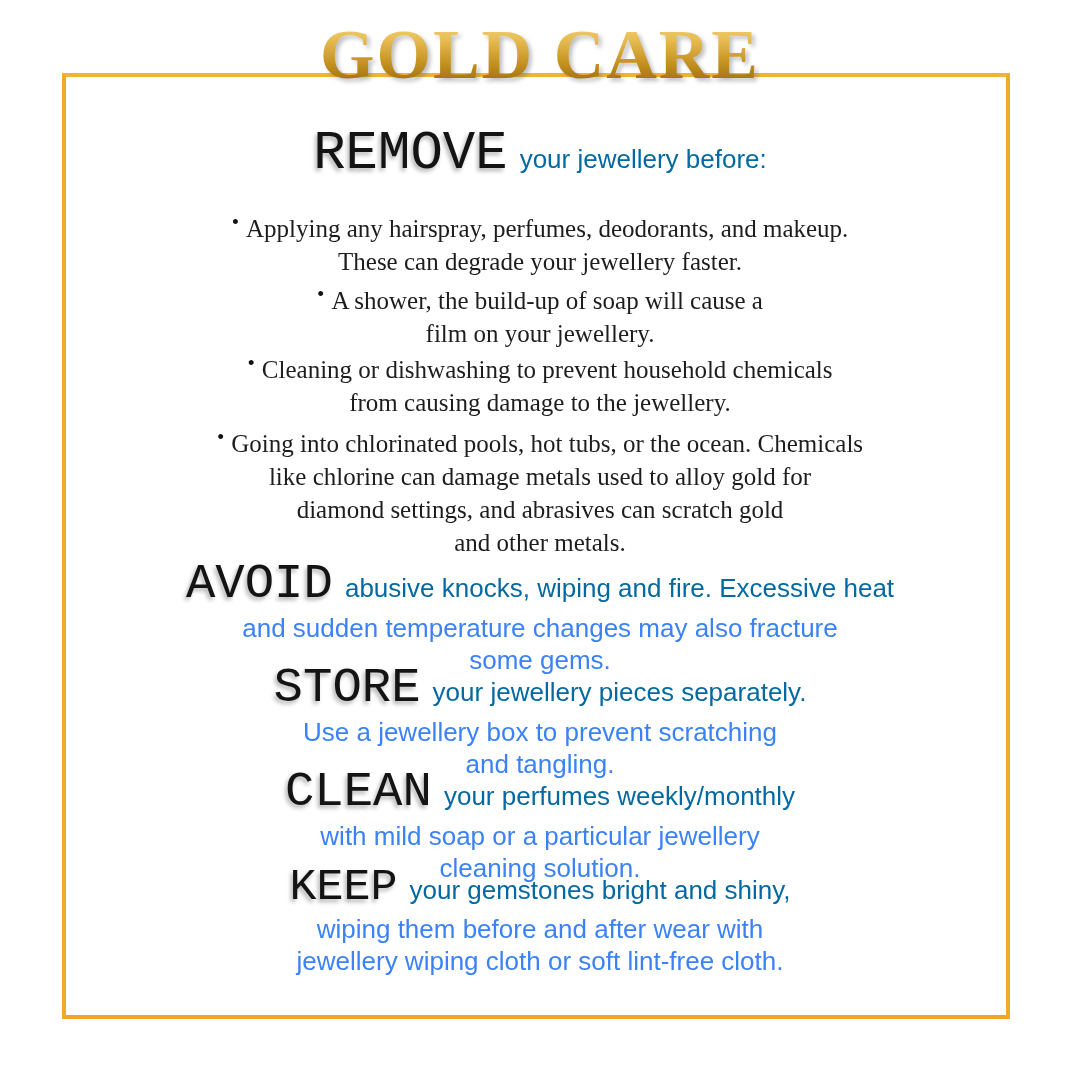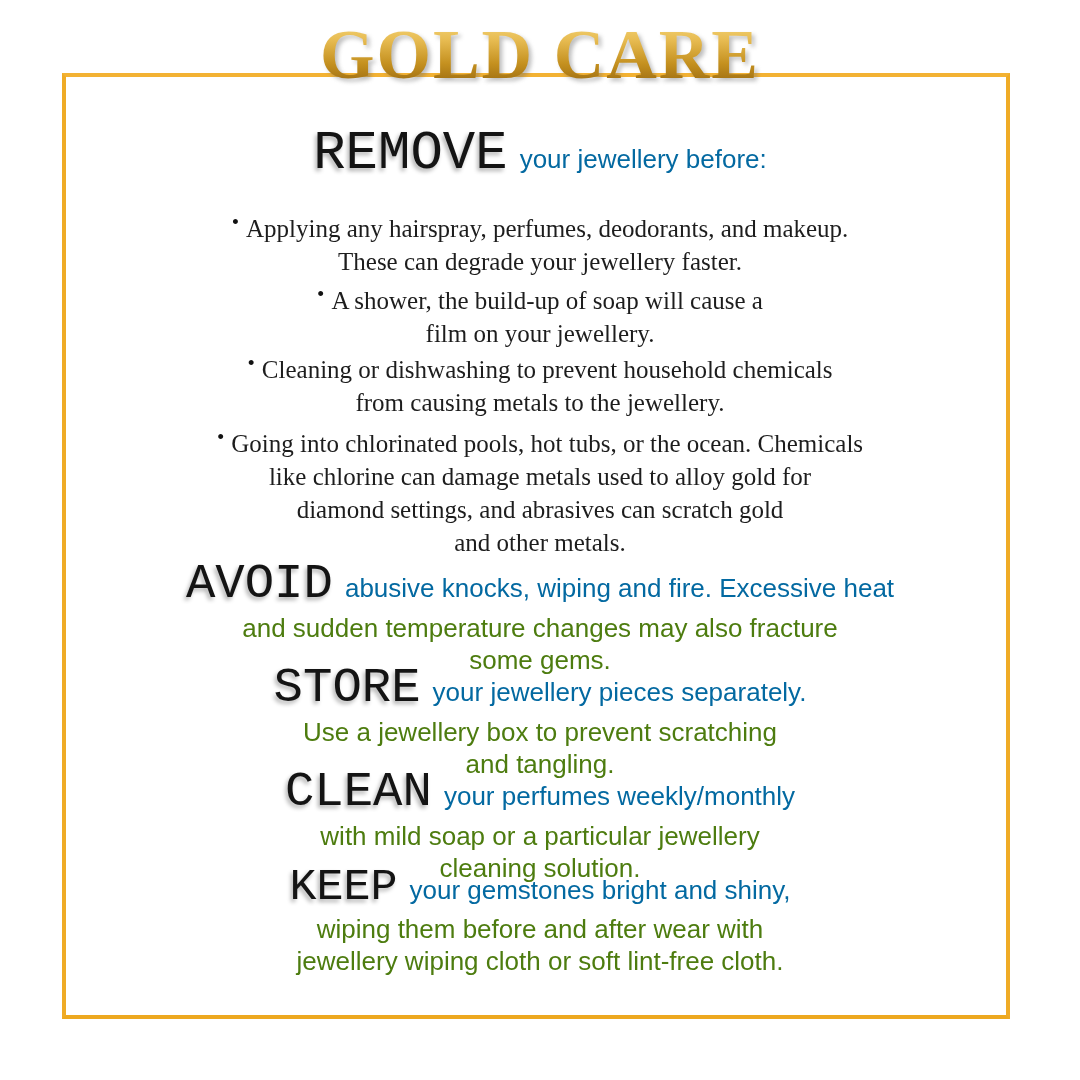--- a/index.html
+++ b/index.html
@@ -80,21 +80,21 @@
   .sans {
     font-family: "Liberation Sans", sans-serif;
     font-size: 26px;
     color: #0369a1;
   }
   .sline {
     display: block;
     font-family: "Liberation Sans", sans-serif;
     font-size: 26px;
     line-height: 32px;
-    color: #4d7c0f;
+    color: #3b82f6;
   }
   .headline { line-height: 40px; }
   .bullet {
     position: absolute;
     left: 70px;
     width: 940px;
     text-align: center;
     font-family: "Liberation Serif", serif;
     font-size: 25px;
     line-height: 33px;
@@ -129,21 +129,21 @@
     <span class="bline">These can degrade your jewellery faster.</span>
   </div>
 
   <div class="bullet" style="top:278px;">
     <span class="bline"><span class="dot">•</span><span>A shower, the build-up of soap will cause a</span></span>
     <span class="bline">film on your jewellery.</span>
   </div>
 
   <div class="bullet" style="top:347px;">
     <span class="bline"><span class="dot">•</span><span>Cleaning or dishwashing to prevent household chemicals</span></span>
-    <span class="bline">from causing metals to the jewellery.</span>
+    <span class="bline">from causing damage to the jewellery.</span>
   </div>
 
   <div class="bullet" style="top:421px;">
     <span class="bline"><span class="dot">•</span><span>Going into chlorinated pools, hot tubs, or the ocean. Chemicals</span></span>
     <span class="bline">like chlorine can damage metals used to alloy gold for</span>
     <span class="bline">diamond settings, and abrasives can scratch gold</span>
     <span class="bline">and other metals.</span>
   </div>
 
   <div class="sec" style="top:556px;">

